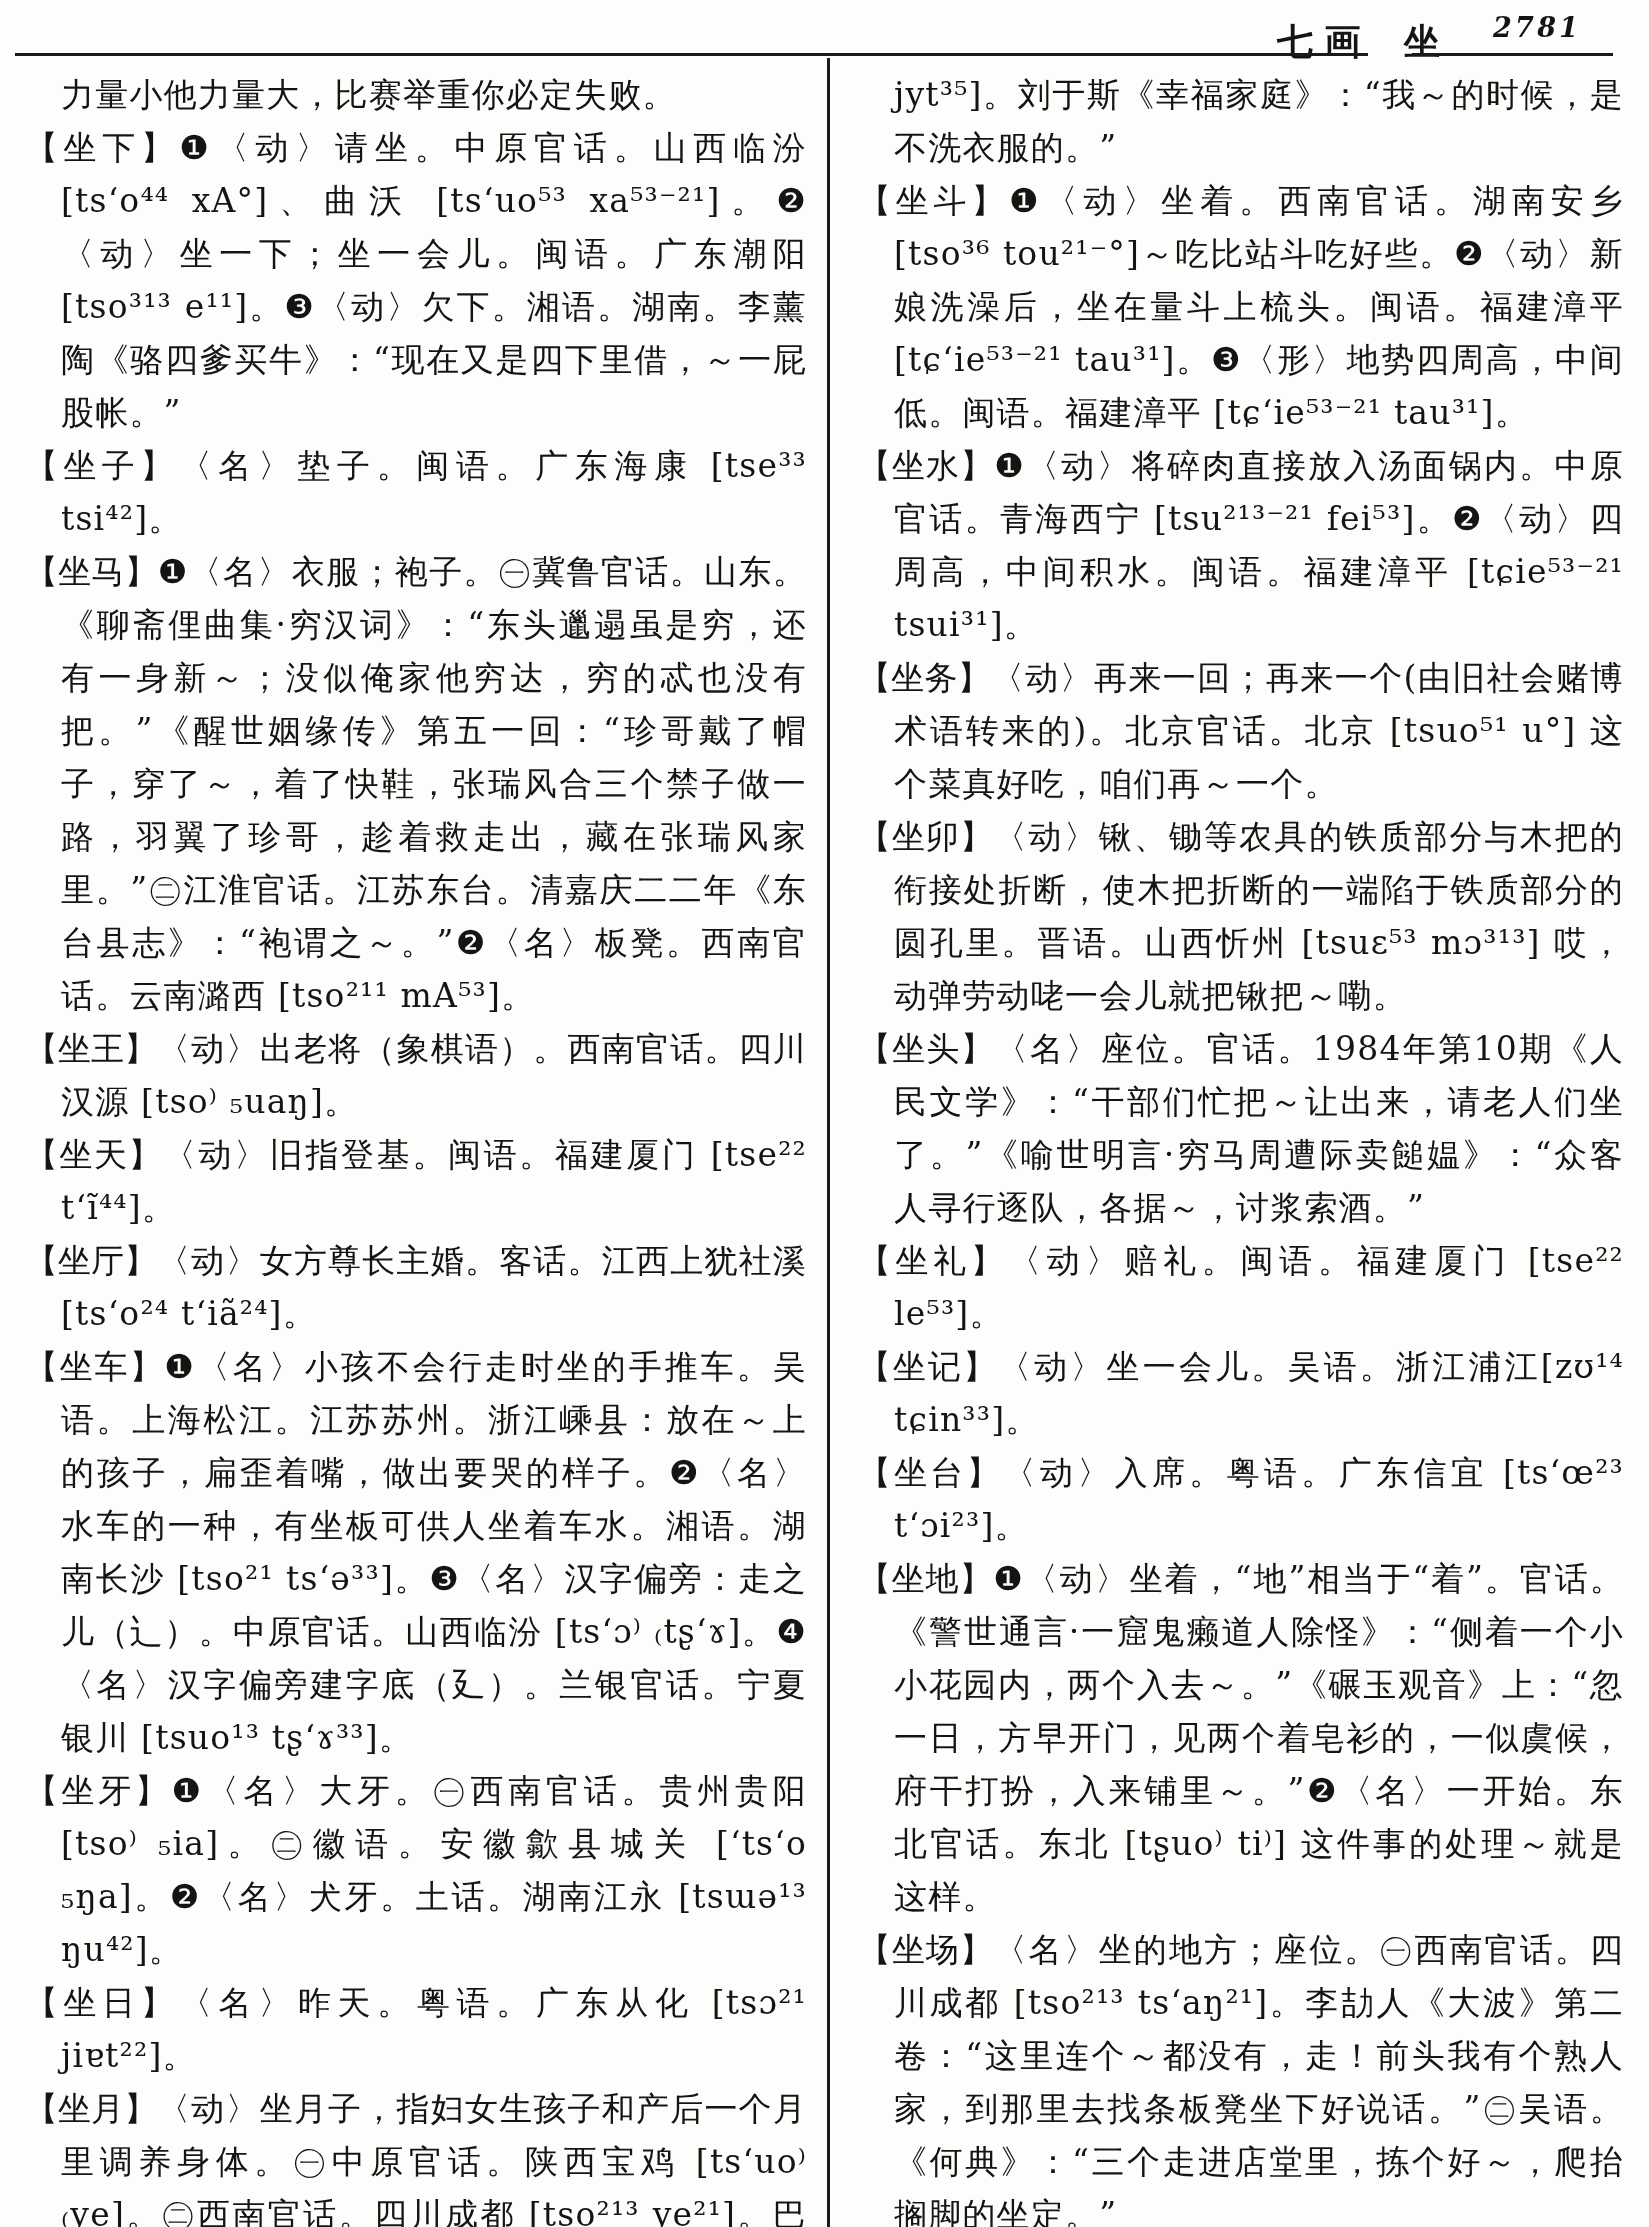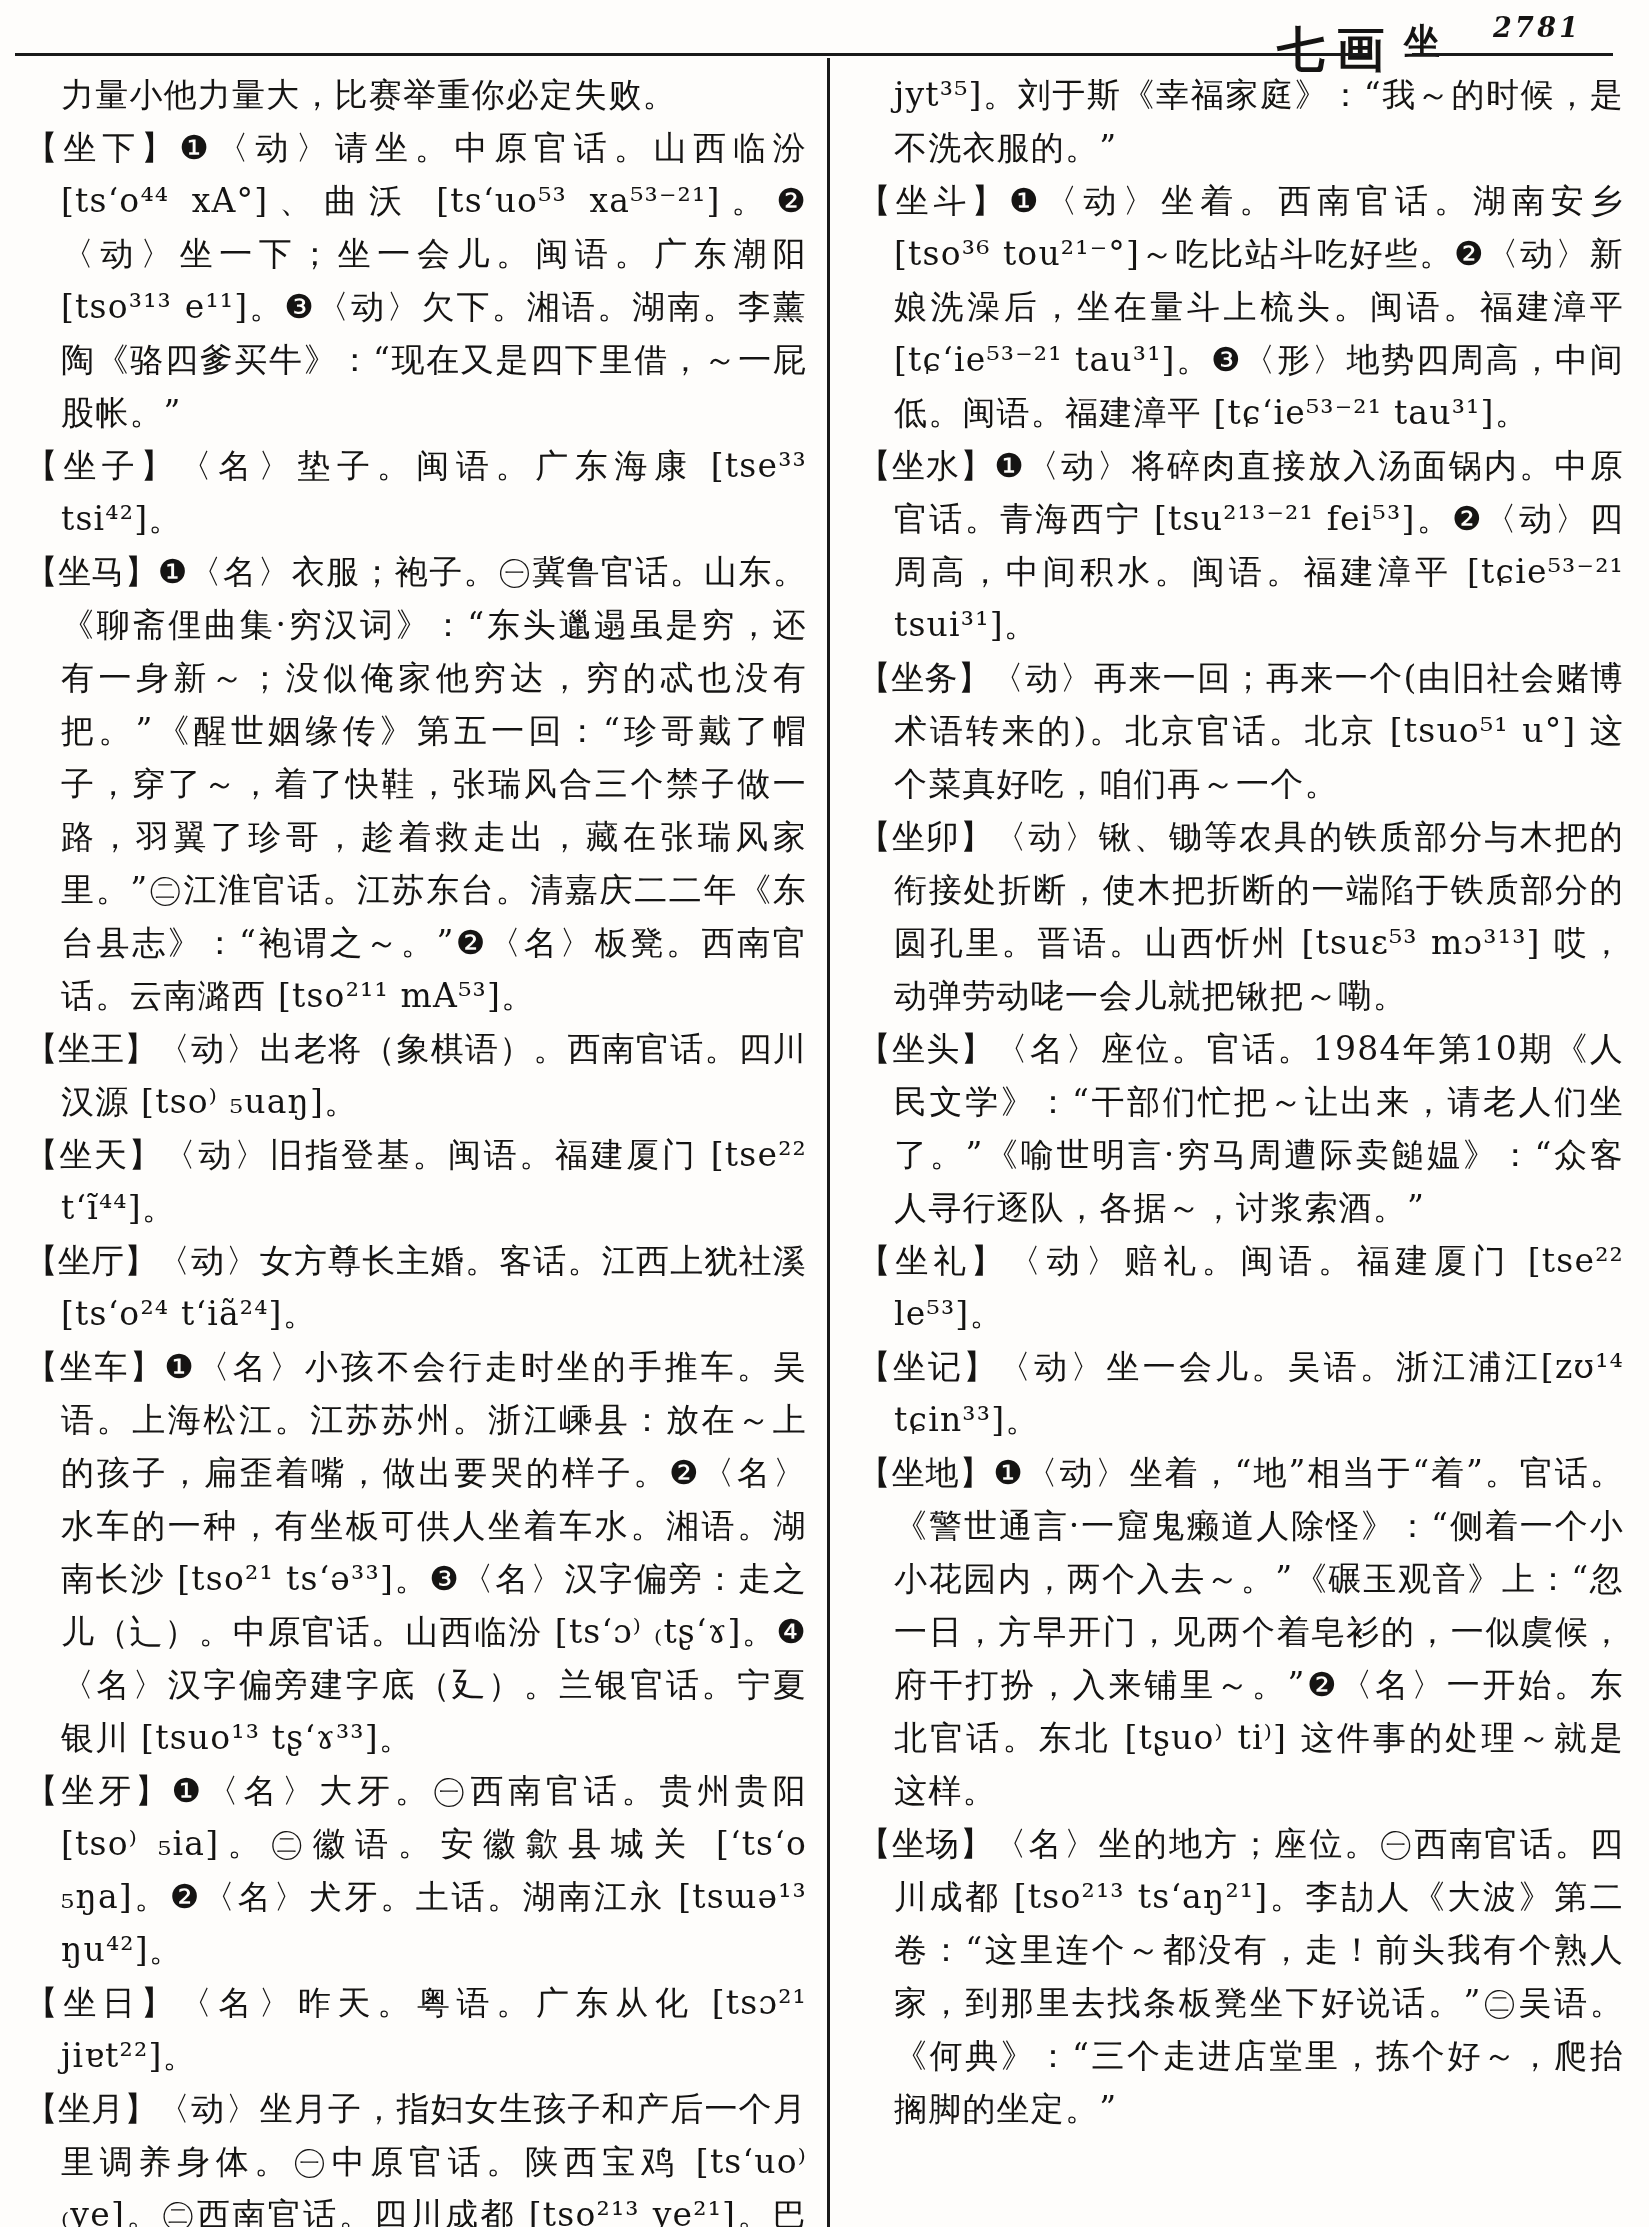--- a/index.html
+++ b/index.html
@@ -3,21 +3,21 @@
 <meta charset="utf-8">
 <style>
   html,body{margin:0;padding:0;}
   body{
     width:1650px;height:2227px;background:#ffffff;
     font-family:"DejaVu Serif","Liberation Serif",serif;
     color:#151413;
   }
   .page{position:relative;width:1650px;height:2227px;overflow:hidden;background:#fefdfb;}
   .running-head{position:absolute;top:6.6px;left:0;width:1650px;height:46px;}
-  .section-label{position:absolute;left:1277px;top:11.5px;font-size:48px;letter-spacing:11.5px;font-weight:bold;}
+  .section-label{position:absolute;left:1277px;top:11.5px;font-size:36px;letter-spacing:11.5px;font-weight:bold;}
   .head-char{position:absolute;left:1404px;top:11.5px;font-size:36px;font-weight:bold;}
   .page-number{position:absolute;left:1493px;top:5px;font-size:27px;font-weight:bold;font-style:italic;letter-spacing:3.3px;}
   .rule-a{position:absolute;left:15px;top:53px;width:1353px;height:3.3px;background:#1a1a1a;}
   .rule-b{position:absolute;left:1412px;top:53px;width:201px;height:3.3px;background:#1a1a1a;}
   .divider{position:absolute;left:827px;top:58px;width:2.5px;height:2170px;background:#1a1a1a;}
   .col{position:absolute;top:68px;font-size:33px;line-height:53px;text-align:justify;letter-spacing:1.2px;}
   .col-left{left:25px;width:782px;}
   .col-right{left:858px;width:766px;}
   .cont{padding-left:36px;margin:0;}
   .entry{padding-left:36px;text-indent:-36px;margin:0;}
@@ -54,18 +54,19 @@
     </div>
   <div class="col col-right" id="col-right">
       <p class="cont">jyt³⁵]。刘于斯《幸福家庭》：“我～的时候，是不洗衣服的。”</p>
       <div class="entry"><span class="head">【坐斗】</span><span class="bodytext">❶〈动〉坐着。西南官话。湖南安乡 [tso³⁶ tou²¹⁻°]～吃比站斗吃好些。❷〈动〉新娘洗澡后，坐在量斗上梳头。闽语。福建漳平 [tɕʻie⁵³⁻²¹ tau³¹]。❸〈形〉地势四周高，中间低。闽语。福建漳平 [tɕʻie⁵³⁻²¹ tau³¹]。</span></div>
       <div class="entry"><span class="head">【坐水】</span><span class="bodytext">❶〈动〉将碎肉直接放入汤面锅内。中原官话。青海西宁 [tsu²¹³⁻²¹ fei⁵³]。❷〈动〉四周高，中间积水。闽语。福建漳平 [tɕie⁵³⁻²¹ tsui³¹]。</span></div>
       <div class="entry"><span class="head">【坐务】</span><span class="bodytext">〈动〉再来一回；再来一个(由旧社会赌博术语转来的)。北京官话。北京 [tsuo⁵¹ u°] 这个菜真好吃，咱们再～一个。</span></div>
       <div class="entry"><span class="head">【坐卯】</span><span class="bodytext">〈动〉锹、锄等农具的铁质部分与木把的衔接处折断，使木把折断的一端陷于铁质部分的圆孔里。晋语。山西忻州 [tsuɛ⁵³ mɔ³¹³] 哎，动弹劳动咾一会儿就把锹把～嘞。</span></div>
       <div class="entry"><span class="head">【坐头】</span><span class="bodytext">〈名〉座位。官话。1984年第10期《人民文学》：“干部们忙把～让出来，请老人们坐了。”《喻世明言·穷马周遭际卖䭔媪》：“众客人寻行逐队，各据～，讨浆索酒。”</span></div>
       <div class="entry"><span class="head">【坐礼】</span><span class="bodytext">〈动〉赔礼。闽语。福建厦门 [tse²² le⁵³]。</span></div>
       <div class="entry"><span class="head">【坐记】</span><span class="bodytext">〈动〉坐一会儿。吴语。浙江浦江[zʊ¹⁴ tɕin³³]。</span></div>
+      <div class="entry"><span class="head">【坐台】</span><span class="bodytext">〈动〉入席。粤语。广东信宜 [tsʻœ²³ tʻɔi²³]。</span></div>
       <div class="entry"><span class="head">【坐地】</span><span class="bodytext">❶〈动〉坐着，“地”相当于“着”。官话。《警世通言·一窟鬼癞道人除怪》：“侧着一个小小花园内，两个入去～。”《碾玉观音》上：“忽一日，方早开门，见两个着皂衫的，一似虞候，府干打扮，入来铺里～。”❷〈名〉一开始。东北官话。东北 [tʂuo⁾ ti⁾] 这件事的处理～就是这样。</span></div>
       <div class="entry"><span class="head">【坐场】</span><span class="bodytext">〈名〉坐的地方；座位。㊀西南官话。四川成都 [tso²¹³ tsʻaŋ²¹]。李劼人《大波》第二卷：“这里连个～都没有，走！前头我有个熟人家，到那里去找条板凳坐下好说话。”㊁吴语。《何典》：“三个走进店堂里，拣个好～，爬抬搁脚的坐定。”</span></div>
     </div>
 
 </div>
 
 
 </body></html>

